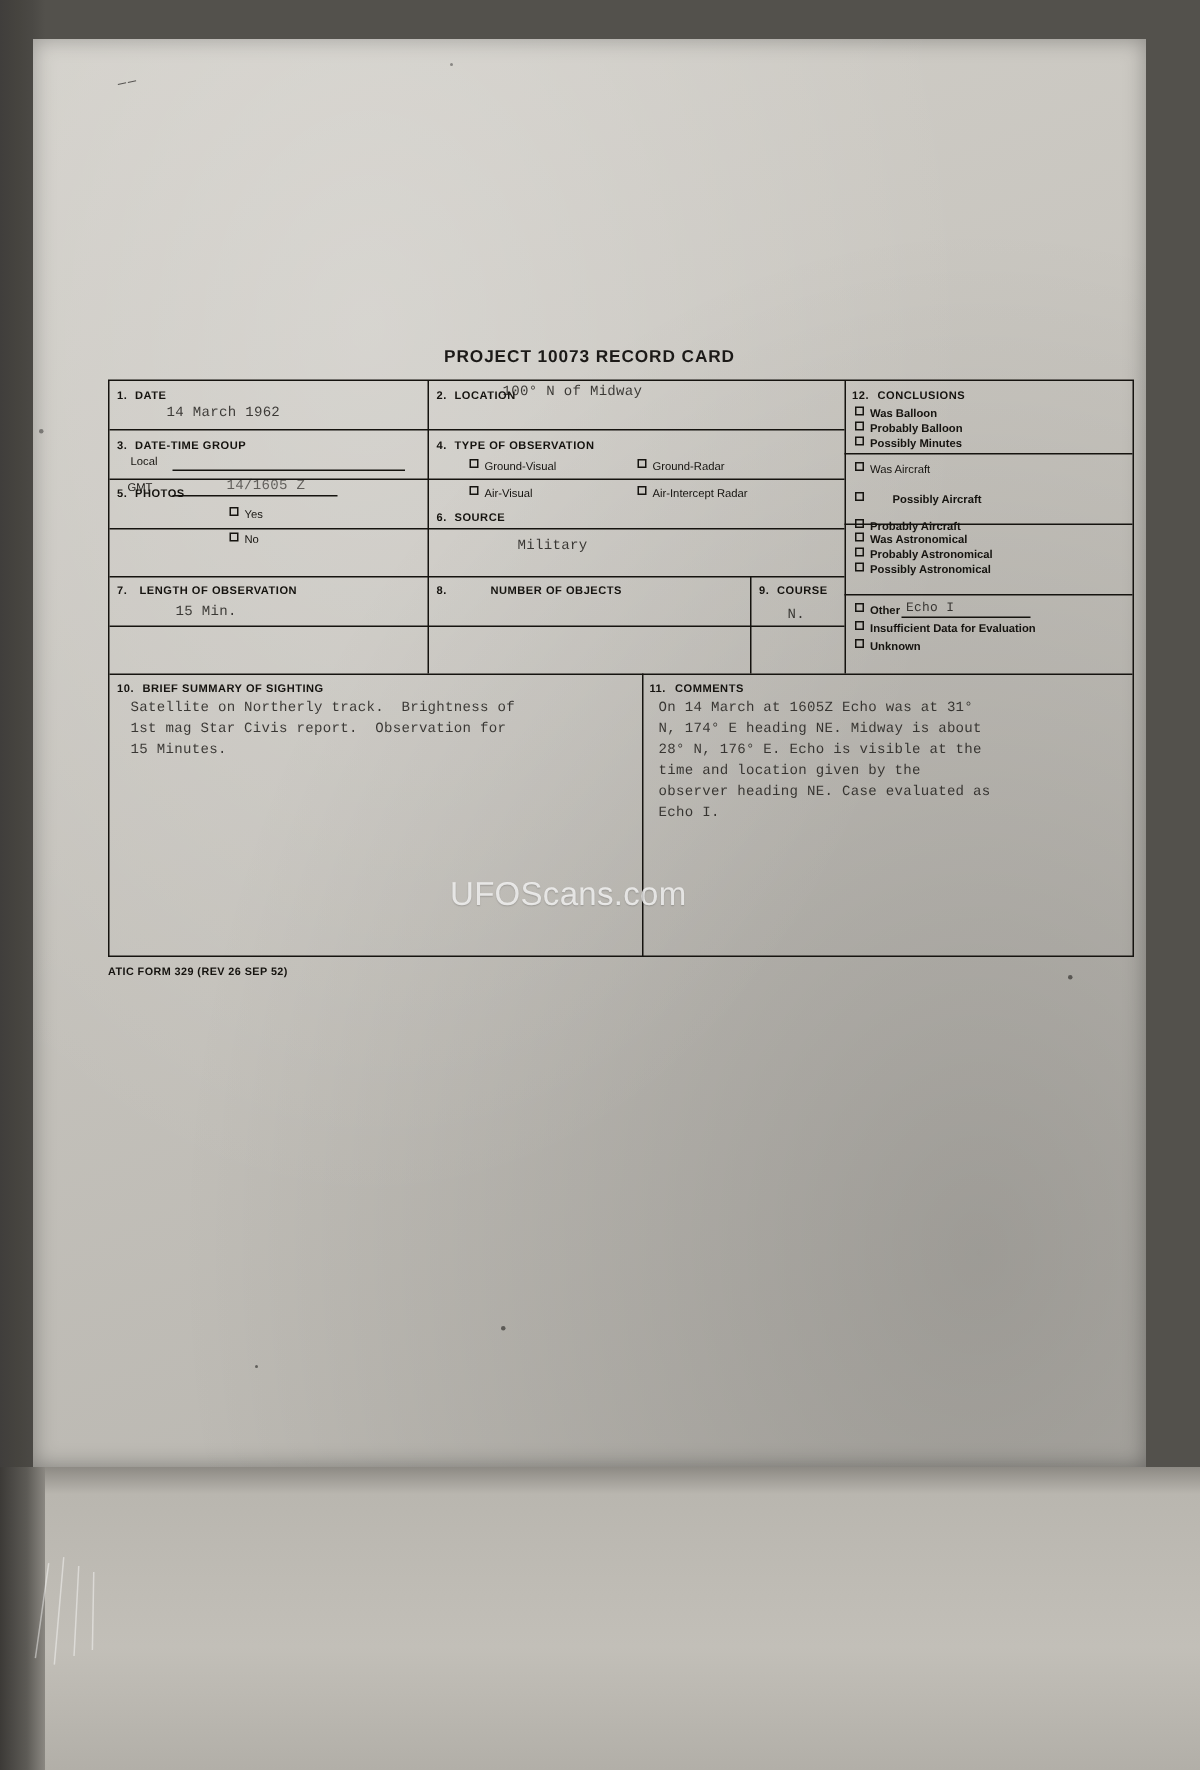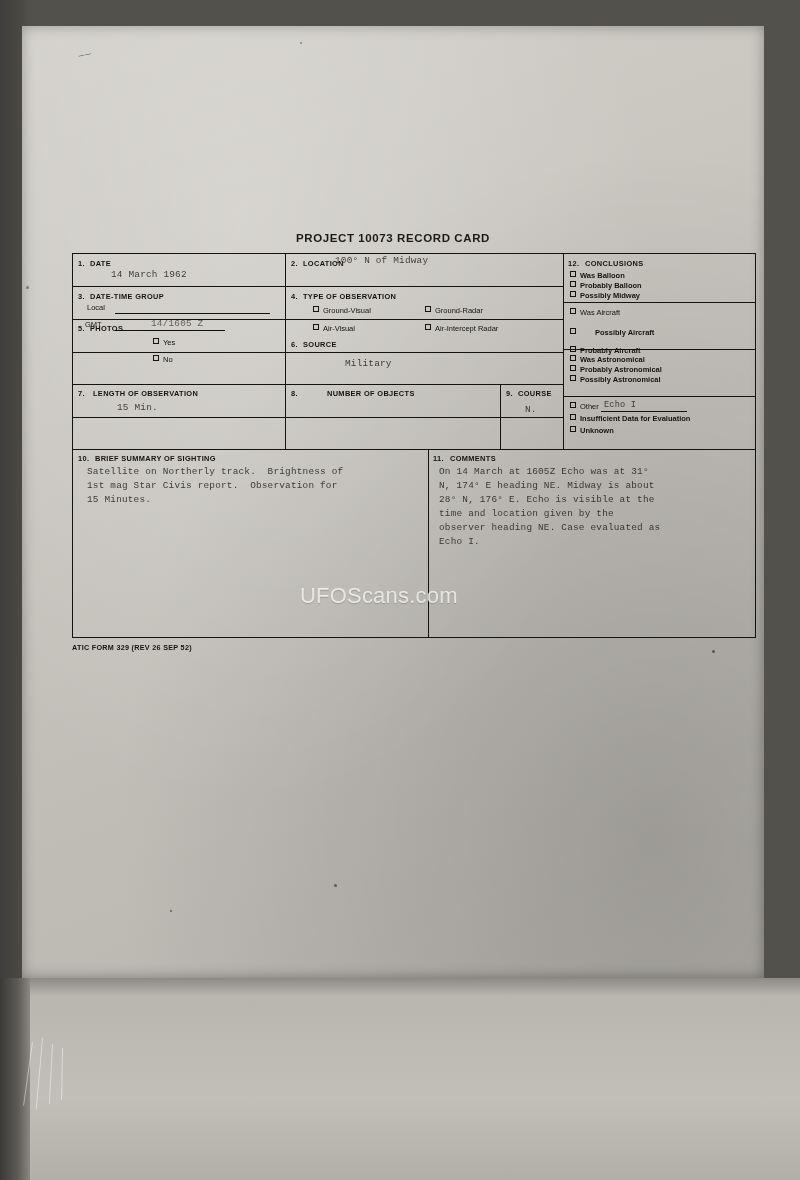--- a/index.html
+++ b/index.html
@@ -271,31 +271,31 @@
     <span class="tw" style="left:366px; top:240px;">28° N, 176° E. Echo is visible at the</span>
     <span class="tw" style="left:366px; top:254px;">time and location given by the</span>
     <span class="tw" style="left:366px; top:268px;">observer heading NE. Case evaluated as</span>
     <span class="tw" style="left:366px; top:282px;">Echo I.</span>
 
     <span class="fld" style="left:495px; top:5px;">12.</span>
     <span class="fld" style="left:512px; top:5px;">CONCLUSIONS</span>
 
     <span class="cb" style="left:497px; top:17px;"><span class="box"></span><span style="font-weight:bold;">Was Balloon</span></span>
     <span class="cb" style="left:497px; top:27px;"><span class="box"></span><span style="font-weight:bold;">Probably Balloon</span></span>
-    <span class="cb" style="left:497px; top:37px;"><span class="box"></span><span style="font-weight:bold;">Possibly Midway</span></span>
+    <span class="cb" style="left:497px; top:37px;"><span class="box"></span><span style="font-weight:bold;">Possibly Minutes</span></span>
 
     <span class="cb" style="left:497px; top:54px;"><span class="box"></span><span style="font-weight:normal;">Was Aircraft</span></span>
     <span class="cb" style="left:497px; top:64px;margin-top:28px;"><span class="box"></span><span style="font-weight:bold;">Probably Aircraft</span></span>
     <span class="cb" style="left:497px; top:74px;"><span class="box"></span><span style="font-weight:bold;padding-left:15px;">Possibly Aircraft</span></span>
 
     <span class="cb" style="left:497px; top:101px;"><span class="box"></span><span style="font-weight:bold;">Was Astronomical</span></span>
     <span class="cb" style="left:497px; top:111px;"><span class="box"></span><span style="font-weight:bold;">Probably Astronomical</span></span>
     <span class="cb" style="left:497px; top:121px;"><span class="box"></span><span style="font-weight:bold;">Possibly Astronomical</span></span>
 
-    <span class="cb" style="left:497px; top:148px;"><span class="box"></span><span style="font-weight:normal;">Other</span></span>
+    <span class="cb" style="left:497px; top:148px;"><span class="box"></span><span style="font-weight:bold;">Other</span></span>
     <span class="tw" style="left:531px; top:146px; font-size:8.6px;">Echo I</span>
     <div class="ul" style="left:528px; top:157px; width:86px;"></div>
     <span class="cb" style="left:497px; top:160px;"><span class="box"></span><span style="font-weight:bold;">Insufficient Data for Evaluation</span></span>
     <span class="cb" style="left:497px; top:172px;"><span class="box"></span><span style="font-weight:bold;">Unknown</span></span>
   </div>
 
   <div id="formcode">ATIC FORM 329 (REV 26 SEP 52)</div>
 
   <div id="watermark">UFOScans.com</div>
 </div>

